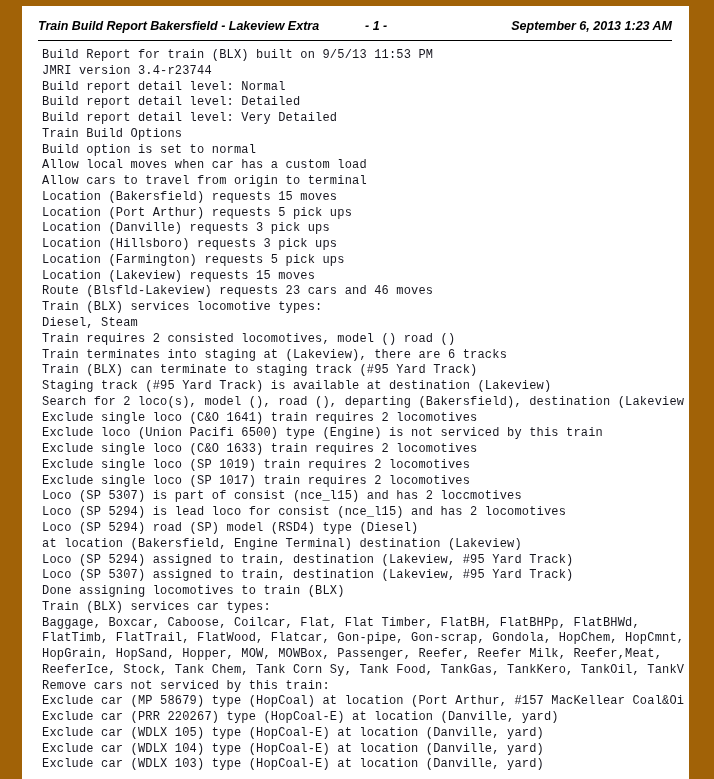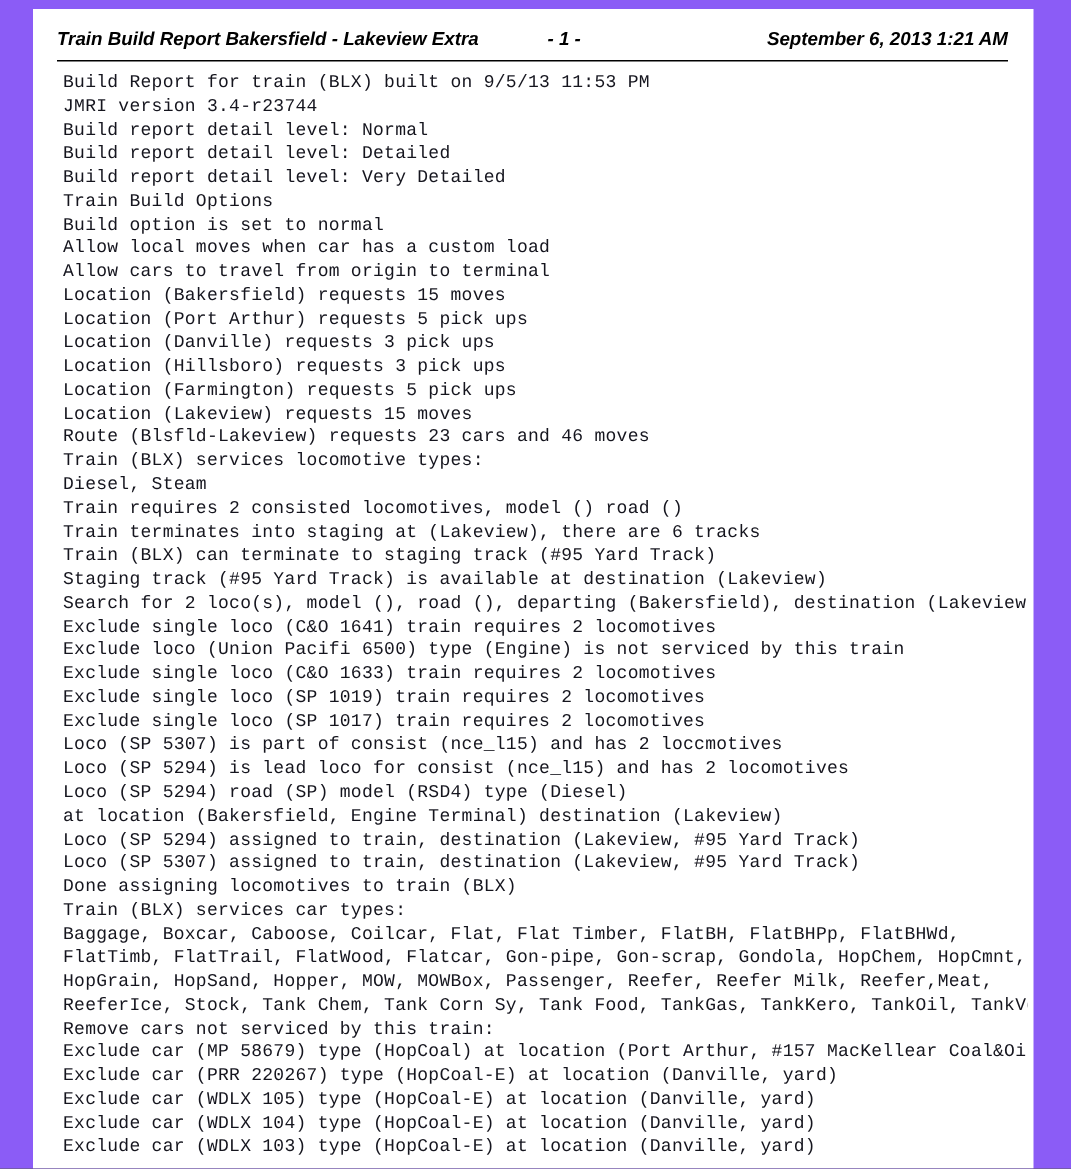--- a/index.html
+++ b/index.html
@@ -13,21 +13,21 @@
     overflow: hidden;
     font-family: "Liberation Sans", sans-serif;
   }
 
   
   #window-frame {
     position: absolute;
     left: 0; top: 0;
     width: 714px;
     height: 779px;
-    background: #8b5cf6;
+    background: #a16207;
     overflow: hidden;
   }
 
   
   #page-sheet {
     position: absolute;
     left: 22px;
     top: 6px;
     width: 667px;
     height: 773px;
@@ -89,21 +89,21 @@
 </style>
 </head>
 <body>
 
 <div id="window-frame">
   <div id="page-sheet">
 
     <div id="page-header">
       <div class="hdr-text" id="hdr-title">Train Build Report Bakersfield - Lakeview Extra</div>
       <div class="hdr-text" id="hdr-page">- 1 -</div>
-      <div class="hdr-text" id="hdr-date">September 6, 2013 1:21 AM</div>
+      <div class="hdr-text" id="hdr-date">September 6, 2013 1:23 AM</div>
     </div>
 
     <div id="header-rule"></div>
 
     <div id="report-body"><div class="line">Build Report for train (BLX) built on 9/5/13 11:53 PM</div><div class="line">JMRI version 3.4-r23744</div><div class="line">Build report detail level: Normal</div><div class="line">Build report detail level: Detailed</div><div class="line">Build report detail level: Very Detailed</div><div class="line">Train Build Options</div><div class="line">Build option is set to normal</div><div class="line">Allow local moves when car has a custom load</div><div class="line">Allow cars to travel from origin to terminal</div><div class="line">Location (Bakersfield) requests 15 moves</div><div class="line">Location (Port Arthur) requests 5 pick ups</div><div class="line">Location (Danville) requests 3 pick ups</div><div class="line">Location (Hillsboro) requests 3 pick ups</div><div class="line">Location (Farmington) requests 5 pick ups</div><div class="line">Location (Lakeview) requests 15 moves</div><div class="line">Route (Blsfld-Lakeview) requests 23 cars and 46 moves</div><div class="line">Train (BLX) services locomotive types:</div><div class="line">Diesel, Steam</div><div class="line">Train requires 2 consisted locomotives, model () road ()</div><div class="line">Train terminates into staging at (Lakeview), there are 6 tracks</div><div class="line">Train (BLX) can terminate to staging track (#95 Yard Track)</div><div class="line">Staging track (#95 Yard Track) is available at destination (Lakeview)</div><div class="line">Search for 2 loco(s), model (), road (), departing (Bakersfield), destination (Lakeview)</div><div class="line">Exclude single loco (C&amp;O 1641) train requires 2 locomotives</div><div class="line">Exclude loco (Union Pacifi 6500) type (Engine) is not serviced by this train</div><div class="line">Exclude single loco (C&amp;O 1633) train requires 2 locomotives</div><div class="line">Exclude single loco (SP 1019) train requires 2 locomotives</div><div class="line">Exclude single loco (SP 1017) train requires 2 locomotives</div><div class="line">Loco (SP 5307) is part of consist (nce_l15) and has 2 loccmotives</div><div class="line">Loco (SP 5294) is lead loco for consist (nce_l15) and has 2 locomotives</div><div class="line">Loco (SP 5294) road (SP) model (RSD4) type (Diesel)</div><div class="line">at location (Bakersfield, Engine Terminal) destination (Lakeview)</div><div class="line">Loco (SP 5294) assigned to train, destination (Lakeview, #95 Yard Track)</div><div class="line">Loco (SP 5307) assigned to train, destination (Lakeview, #95 Yard Track)</div><div class="line">Done assigning locomotives to train (BLX)</div><div class="line">Train (BLX) services car types:</div><div class="line">Baggage, Boxcar, Caboose, Coilcar, Flat, Flat Timber, FlatBH, FlatBHPp, FlatBHWd,</div><div class="line">FlatTimb, FlatTrail, FlatWood, Flatcar, Gon-pipe, Gon-scrap, Gondola, HopChem, HopCmnt,</div><div class="line">HopGrain, HopSand, Hopper, MOW, MOWBox, Passenger, Reefer, Reefer Milk, Reefer,Meat,</div><div class="line">ReeferIce, Stock, Tank Chem, Tank Corn Sy, Tank Food, TankGas, TankKero, TankOil, TankVeg</div><div class="line">Remove cars not serviced by this train:</div><div class="line">Exclude car (MP 58679) type (HopCoal) at location (Port Arthur, #157 MacKellear Coal&amp;Oil)</div><div class="line">Exclude car (PRR 220267) type (HopCoal-E) at location (Danville, yard)</div><div class="line">Exclude car (WDLX 105) type (HopCoal-E) at location (Danville, yard)</div><div class="line">Exclude car (WDLX 104) type (HopCoal-E) at location (Danville, yard)</div><div class="line">Exclude car (WDLX 103) type (HopCoal-E) at location (Danville, yard)</div></div>
 
   </div>
 </div>
 
 </body></html>

